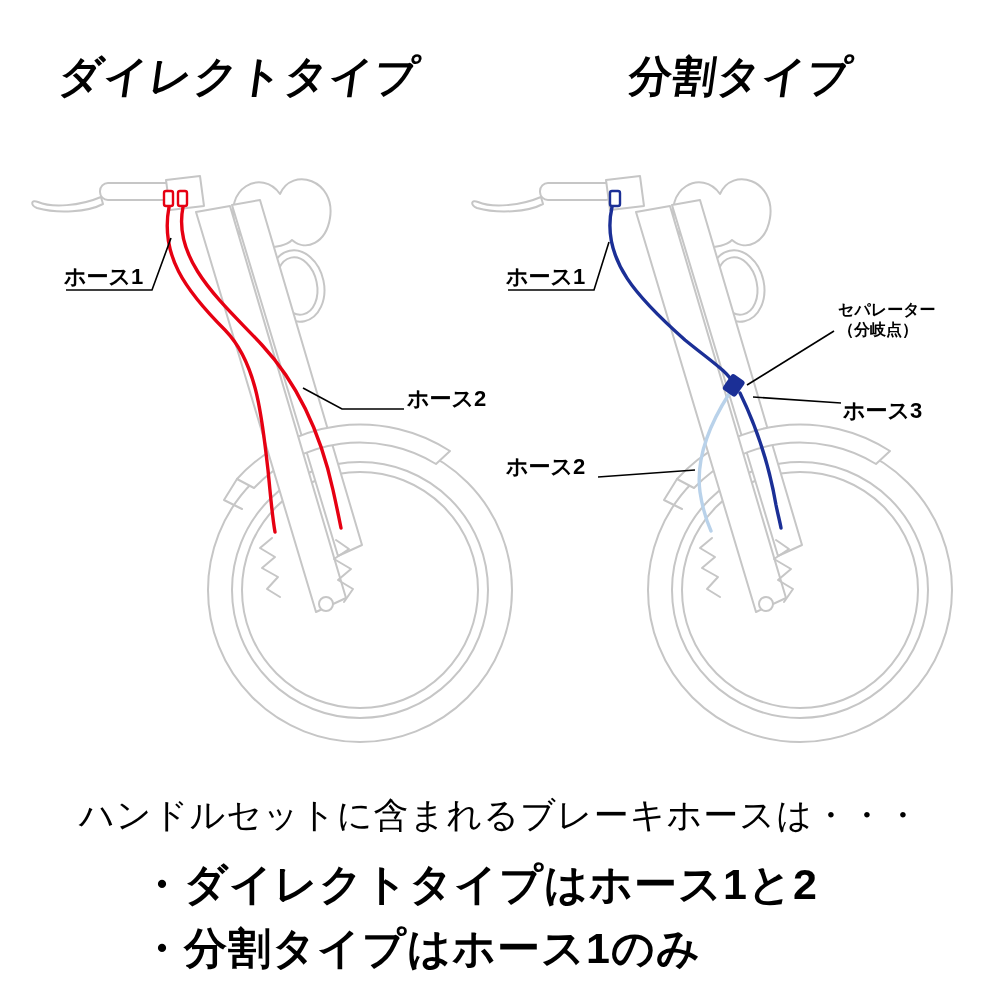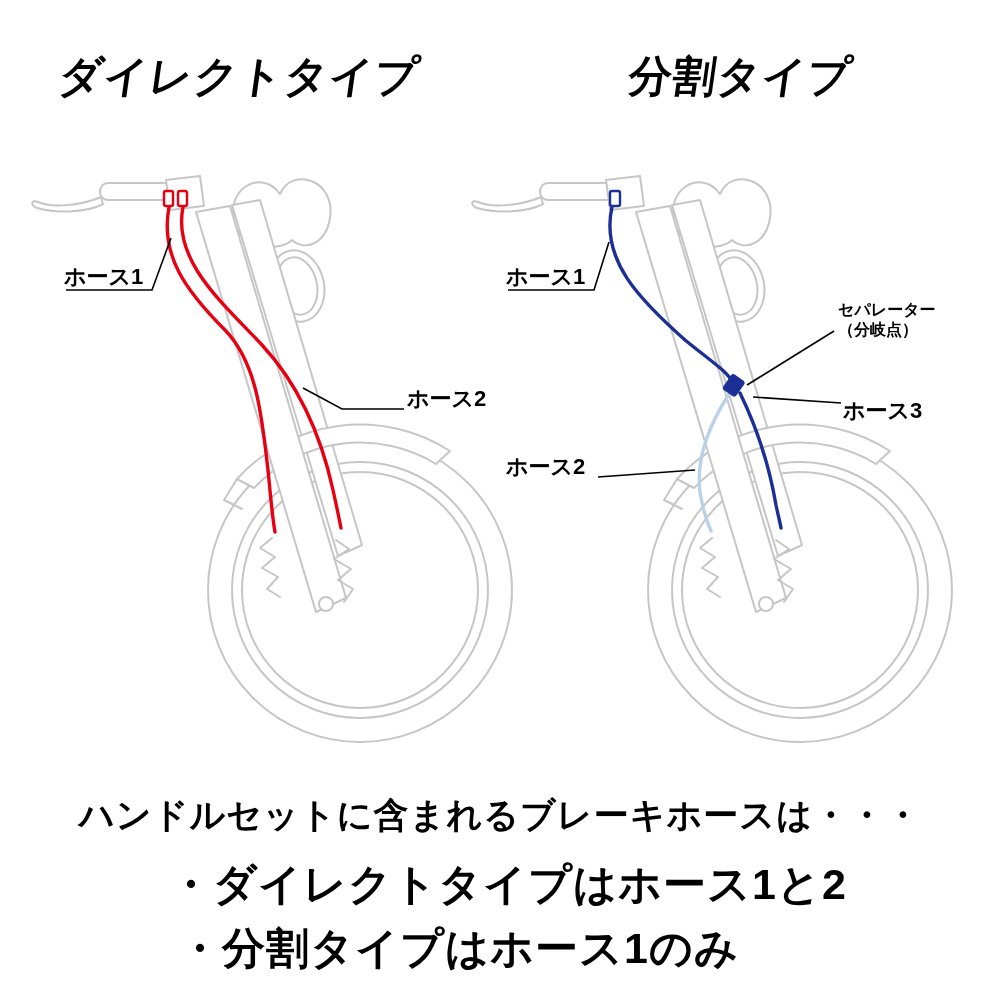--- a/index.html
+++ b/index.html
@@ -5,21 +5,21 @@
   html,body{margin:0;padding:0;background:#ffffff;}
   .page{
     position:relative;width:1000px;height:1000px;background:#ffffff;
     overflow:hidden;font-family:"Liberation Sans",sans-serif;color:#000;
   }
   .diagram-svg{position:absolute;left:0;top:0;}
   .label{position:absolute;white-space:nowrap;}
   .title{font-size:43px;font-weight:800;transform:skewX(-8deg);transform-origin:left bottom;letter-spacing:1px;}
   .hose-label{font-size:22px;font-weight:700;}
   .sep-label{font-size:16px;font-weight:700;line-height:1.25;}
-  .footer-intro{left:0;top:792px;width:1000px;text-align:center;font-size:35px;font-weight:700;letter-spacing:1px;}
+  .footer-intro{left:0;top:792px;width:1000px;text-align:center;font-size:35px;font-weight:400;letter-spacing:1px;}
   .footer-bullet{left:140px;font-size:43px;font-weight:800;letter-spacing:1px;}
   .leader{stroke:#000;stroke-width:1.6;fill:none;}
   .hose{fill:none;stroke-width:3.4;stroke-linecap:round;}
   .fitting{fill:#ffffff;stroke-width:2.4;}
 </style>
 </head>
 <body>
 
 <div class="page">
 
@@ -94,16 +94,16 @@
 
   <div class="label hose-label" style="left:506px;top:262px;">ホース1</div>
   <div class="label sep-label" style="left:838px;top:300px;">
     <div>セパレーター</div>
     <div>（分岐点）</div>
   </div>
   <div class="label hose-label" style="left:843px;top:396px;">ホース3</div>
   <div class="label hose-label" style="left:506px;top:452px;">ホース2</div>
 
   <div class="label footer-intro" style="left:0;top:792px;">ハンドルセットに含まれるブレーキホースは・・・</div>
-  <div class="label footer-bullet" style="top:856px;margin-left:29px;">・ダイレクトタイプはホース1と2</div>
-  <div class="label footer-bullet" style="top:920px;margin-left:38px;">・分割タイプはホース1のみ</div>
+  <div class="label footer-bullet" style="top:856px;">・ダイレクトタイプはホース1と2</div>
+  <div class="label footer-bullet" style="top:920px;">・分割タイプはホース1のみ</div>
 
 </div>
 
 </body></html>

